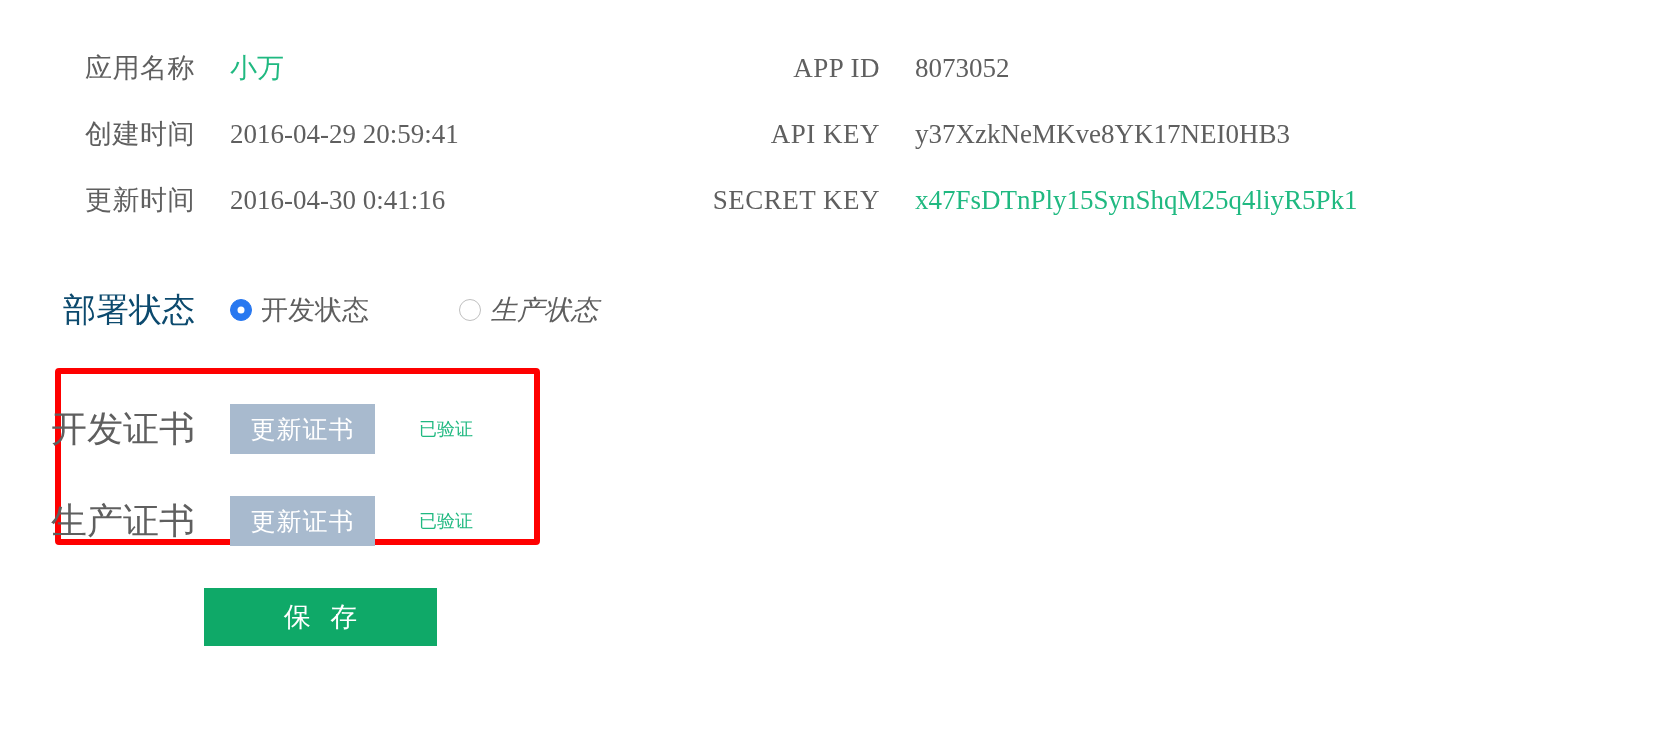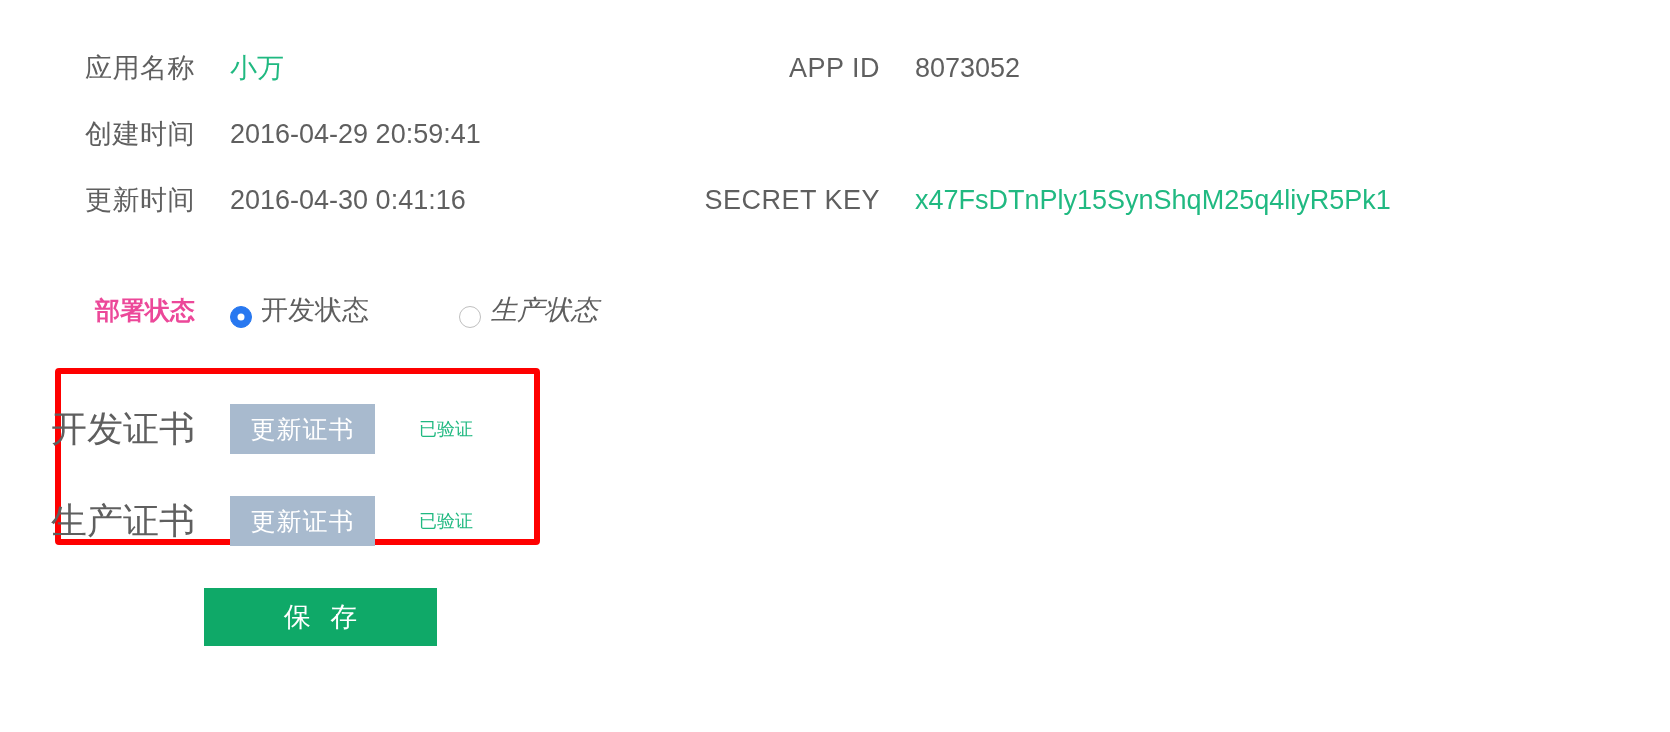--- a/index.html
+++ b/index.html
@@ -26,20 +26,21 @@
   .info-grid {
     position: absolute;
     left: 0;
     top: 50px;
     width: 1500px;
   }
   .info-row {
     display: flex;
     align-items: baseline;
     height: 66px;
+    font-family: Liberation Serif, serif;
   }
   .col-left {
     width: 700px;
     display: flex;
     align-items: baseline;
   }
   .col-right {
     flex: 1;
     display: flex;
     align-items: flex-end;
@@ -67,28 +68,27 @@
     position: absolute;
     left: 0;
     top: 287px;
     display: flex;
     align-items: center;
     height: 46px;
   }
   .deploy-label {
     width: 195px;
     text-align: right;
-    font-size: 25px;
-    color: #ec4899;
-    white-space: nowrap;
-    font-weight: bold;
+    font-size: 33px;
+    color: #0c4a6e;
+    white-space: nowrap;
   }
   .radio-opt {
     display: flex;
-    align-items: flex-end;
+    align-items: center;
     margin-left: 35px;
     cursor: pointer;
     white-space: nowrap;
   }
   .radio-opt.second { margin-left: 90px; font-style: italic; }
   .radio-dot {
     width: 22px;
     height: 22px;
     border-radius: 50%;
     box-sizing: border-box;
@@ -211,20 +211,24 @@
         <div class="lbl lbl-r">APP ID</div>
         <div class="val">8073052</div>
       </div>
     </div>
 
     <div class="info-row">
       <div class="col-left">
         <div class="lbl lbl-l">创建时间</div>
         <div class="val">2016-04-29 20:59:41</div>
       </div>
+      <div class="col-right">
+        <div class="lbl lbl-r">API KEY</div>
+        <div class="val val-key">y37XzkNeMKve8YK17NEI0HB3</div>
+      </div>
     </div>
 
     <div class="info-row">
       <div class="col-left">
         <div class="lbl lbl-l">更新时间</div>
         <div class="val">2016-04-30 0:41:16</div>
       </div>
       <div class="col-right">
         <div class="lbl lbl-r">SECRET KEY</div>
         <div class="val val-key val-green">x47FsDTnPly15SynShqM25q4liyR5Pk1</div>

